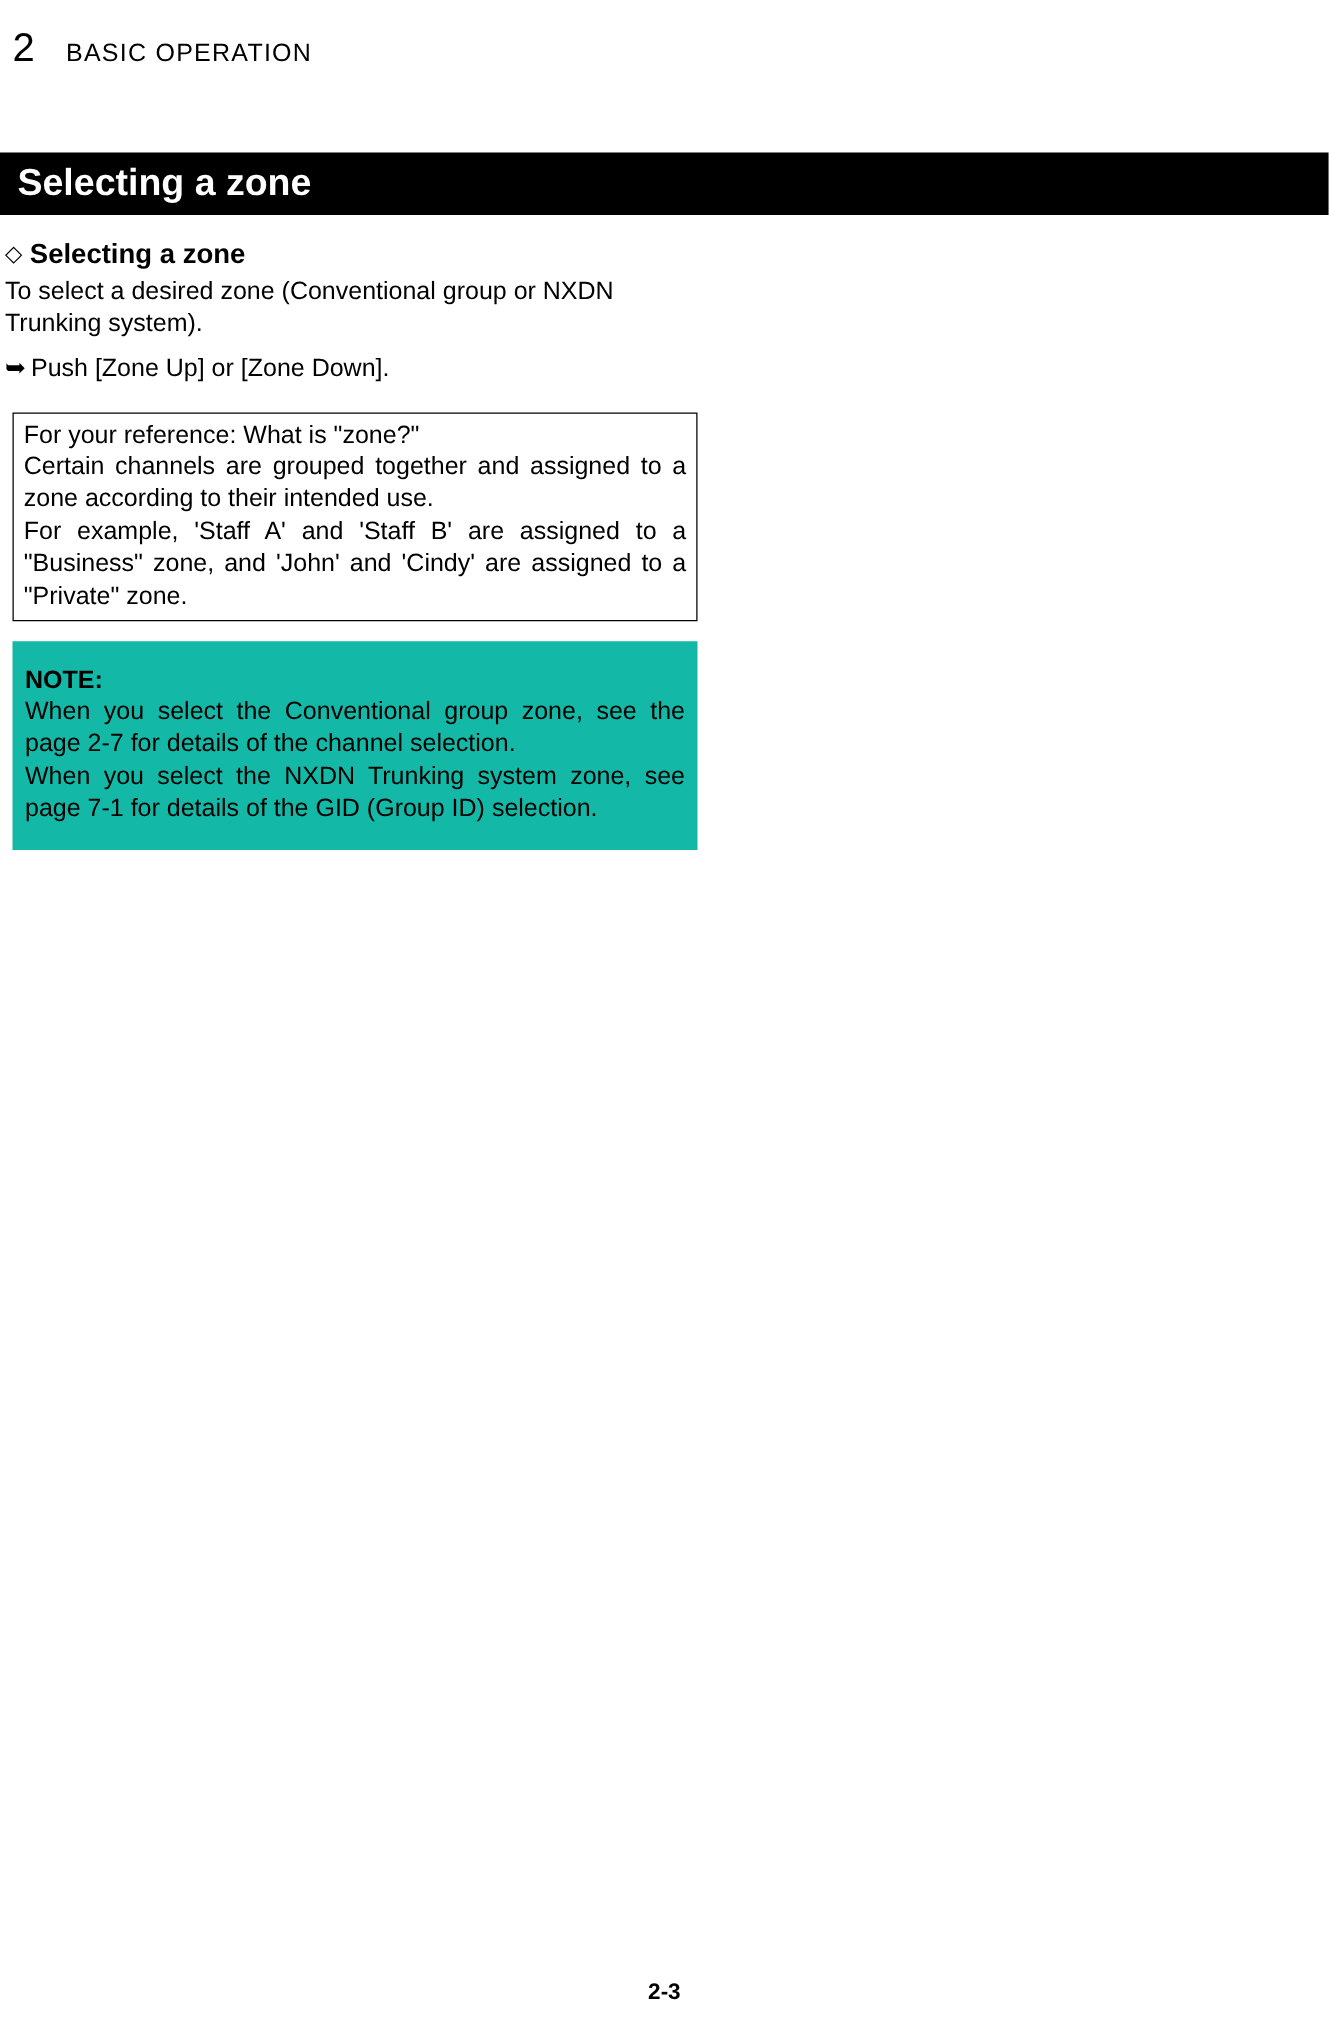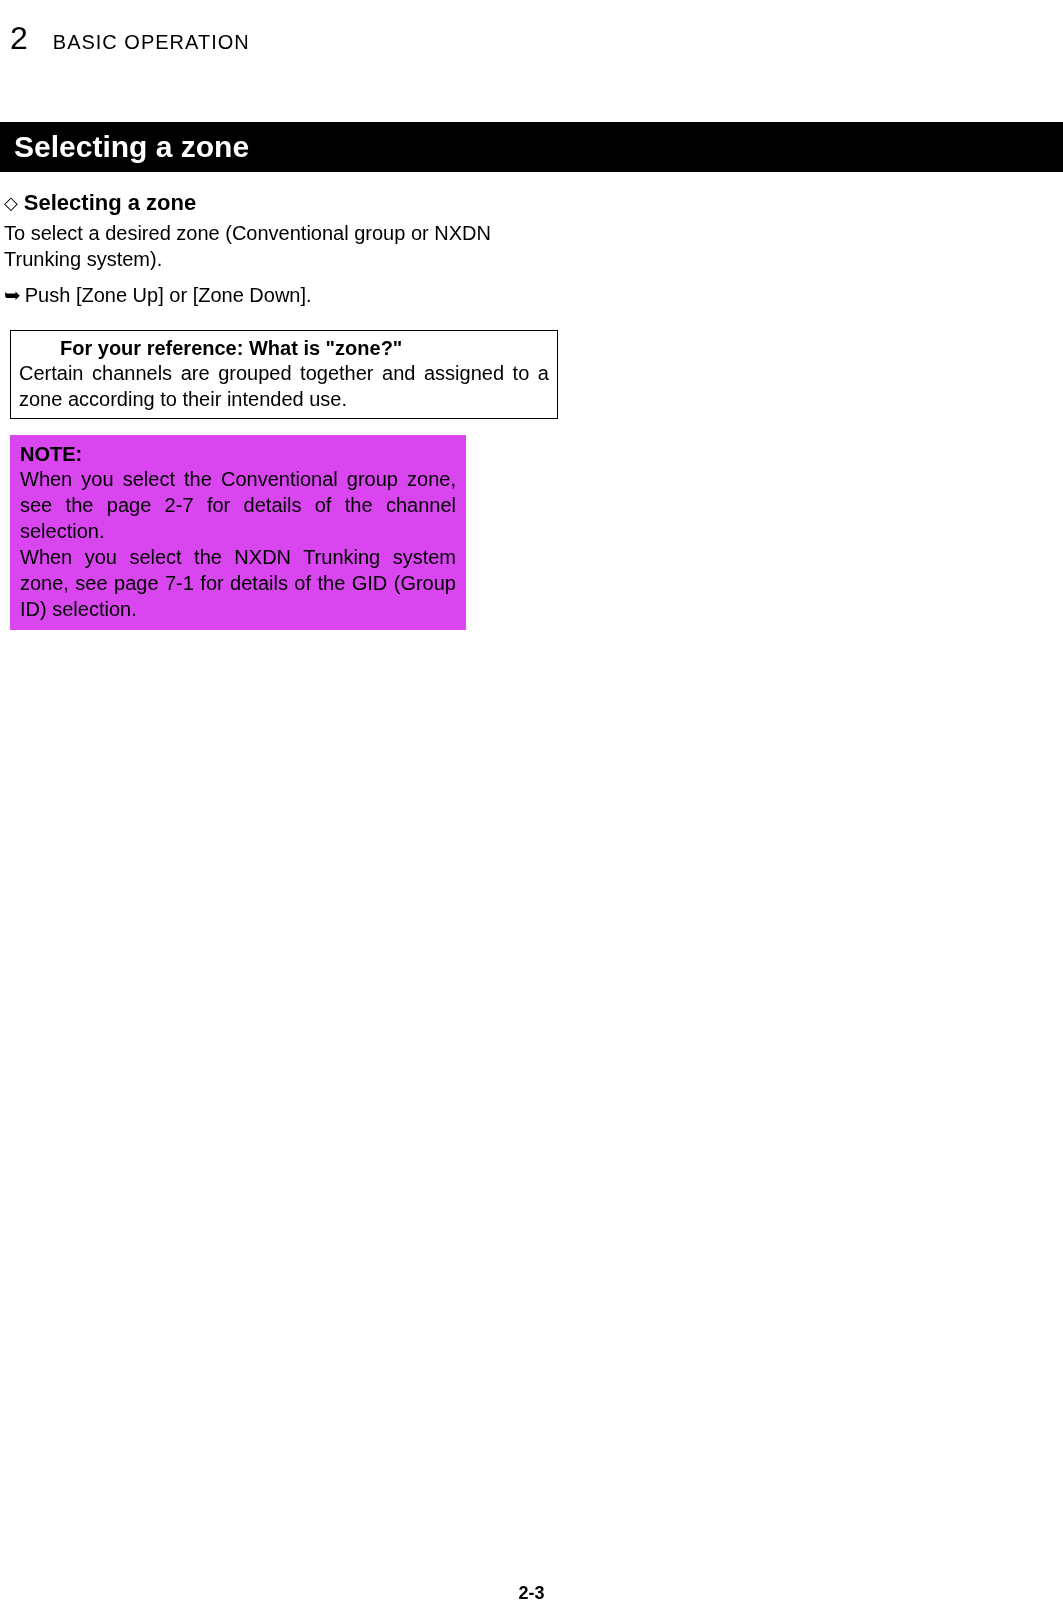--- a/index.html
+++ b/index.html
@@ -76,32 +76,31 @@
     }
     .reference-box {
       border: 1.5px solid black;
       padding: 6px 8px;
       width: 548px;
       margin-bottom: 16px;
       margin-left: 6px;
     }
     .reference-title {
       font-size: 20px;
-      font-weight: bold;
-      margin-left: 41px;
+      font-weight: normal;
     }
     .reference-body {
       font-size: 20px;
       line-height: 1.3;
       text-align: justify;
     }
     .note-box {
-      background: #d946ef;
-      padding: 8px 10px;
-      width: 456px;
+      background: #14b8a6;
+      padding: 20px 10px;
+      width: 548px;
       margin-left: 6px;
     }
     .note-title {
       font-size: 20px;
       font-weight: bold;
     }
     .note-body {
       font-size: 20px;
       line-height: 1.3;
       text-align: justify;
@@ -133,20 +132,21 @@
   <div class="intro-text">To select a desired zone (Conventional group or NXDN Trunking system).</div>
 
   <div class="instruction-line">
     <span class="arrow">➥</span>
     <span class="instruction-text">Push [Zone Up] or [Zone Down].</span>
   </div>
 
   <div class="reference-box">
     <div class="reference-title">For your reference: What is "zone?"</div>
     <div class="reference-body">Certain channels are grouped together and assigned to a zone according to their intended use.</div>
+    <div class="reference-body">For example, 'Staff A' and 'Staff B' are assigned to a "Business" zone, and 'John' and 'Cindy' are assigned to a "Private" zone.</div>
   </div>
 
   <div class="note-box">
     <div class="note-title">NOTE:</div>
     <div class="note-body">When you select the Conventional group zone, see the page 2-7 for details of the channel selection.</div>
     <div class="note-body">When you select the NXDN Trunking system zone, see page 7-1 for details of the GID (Group ID) selection.</div>
   </div>
 </div>
 
 <div class="page-number">2-3</div>

